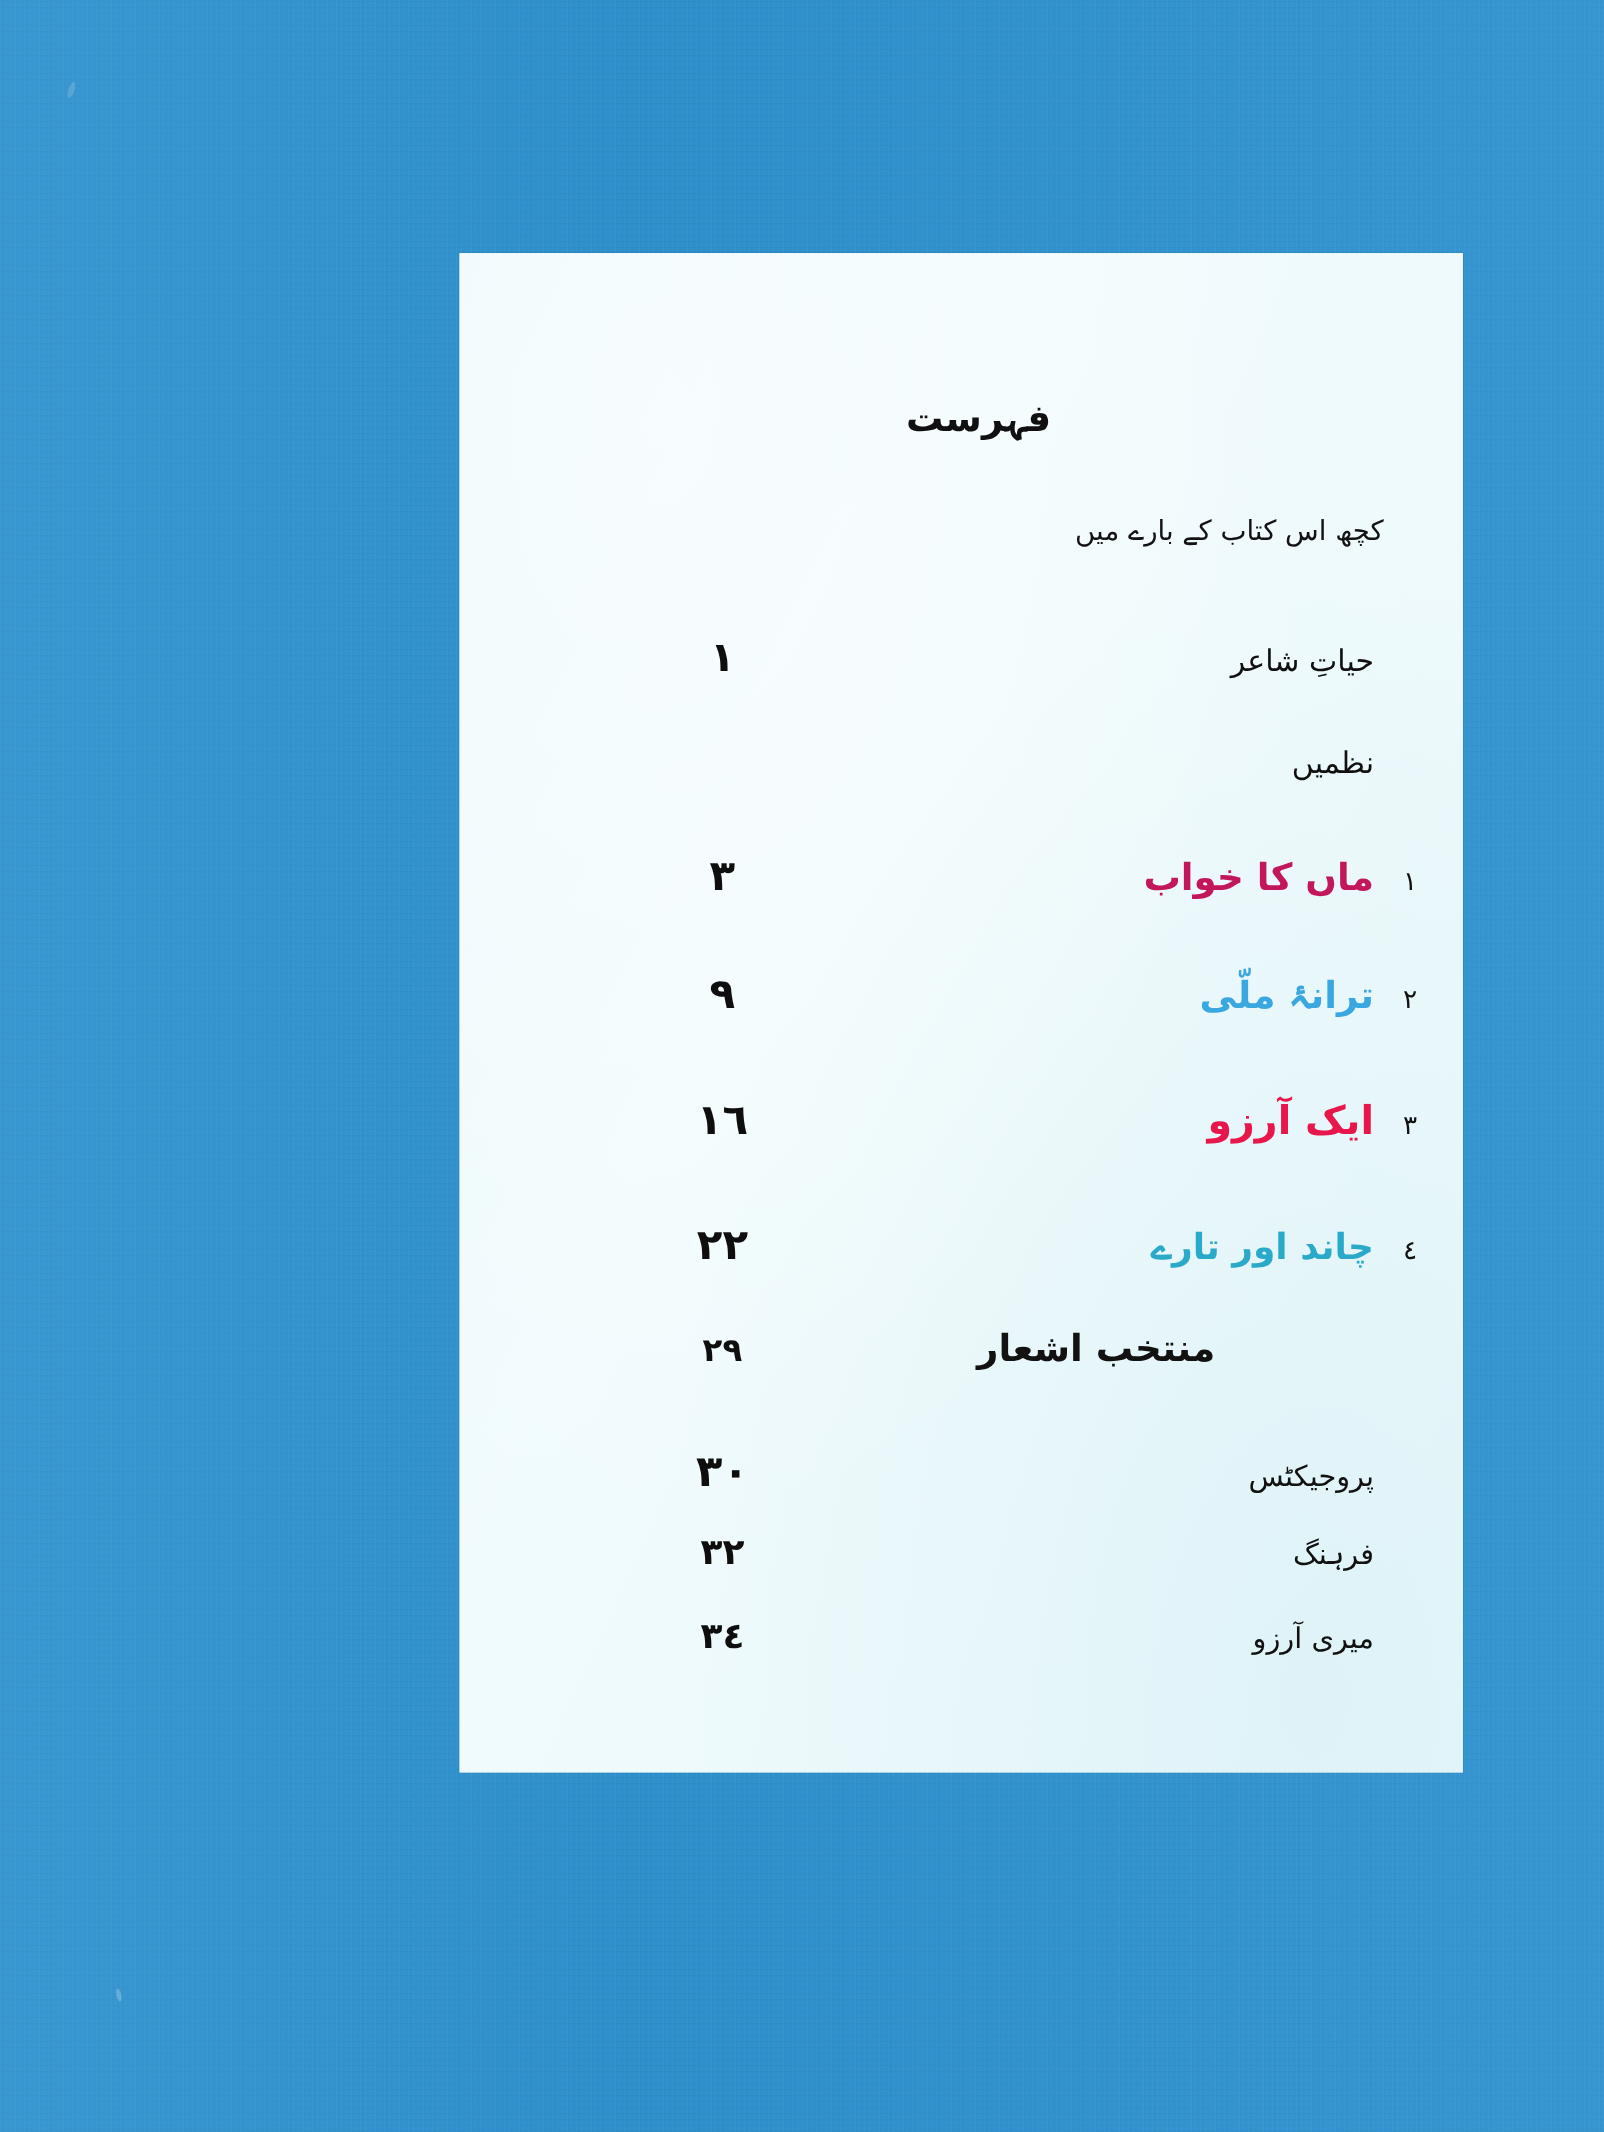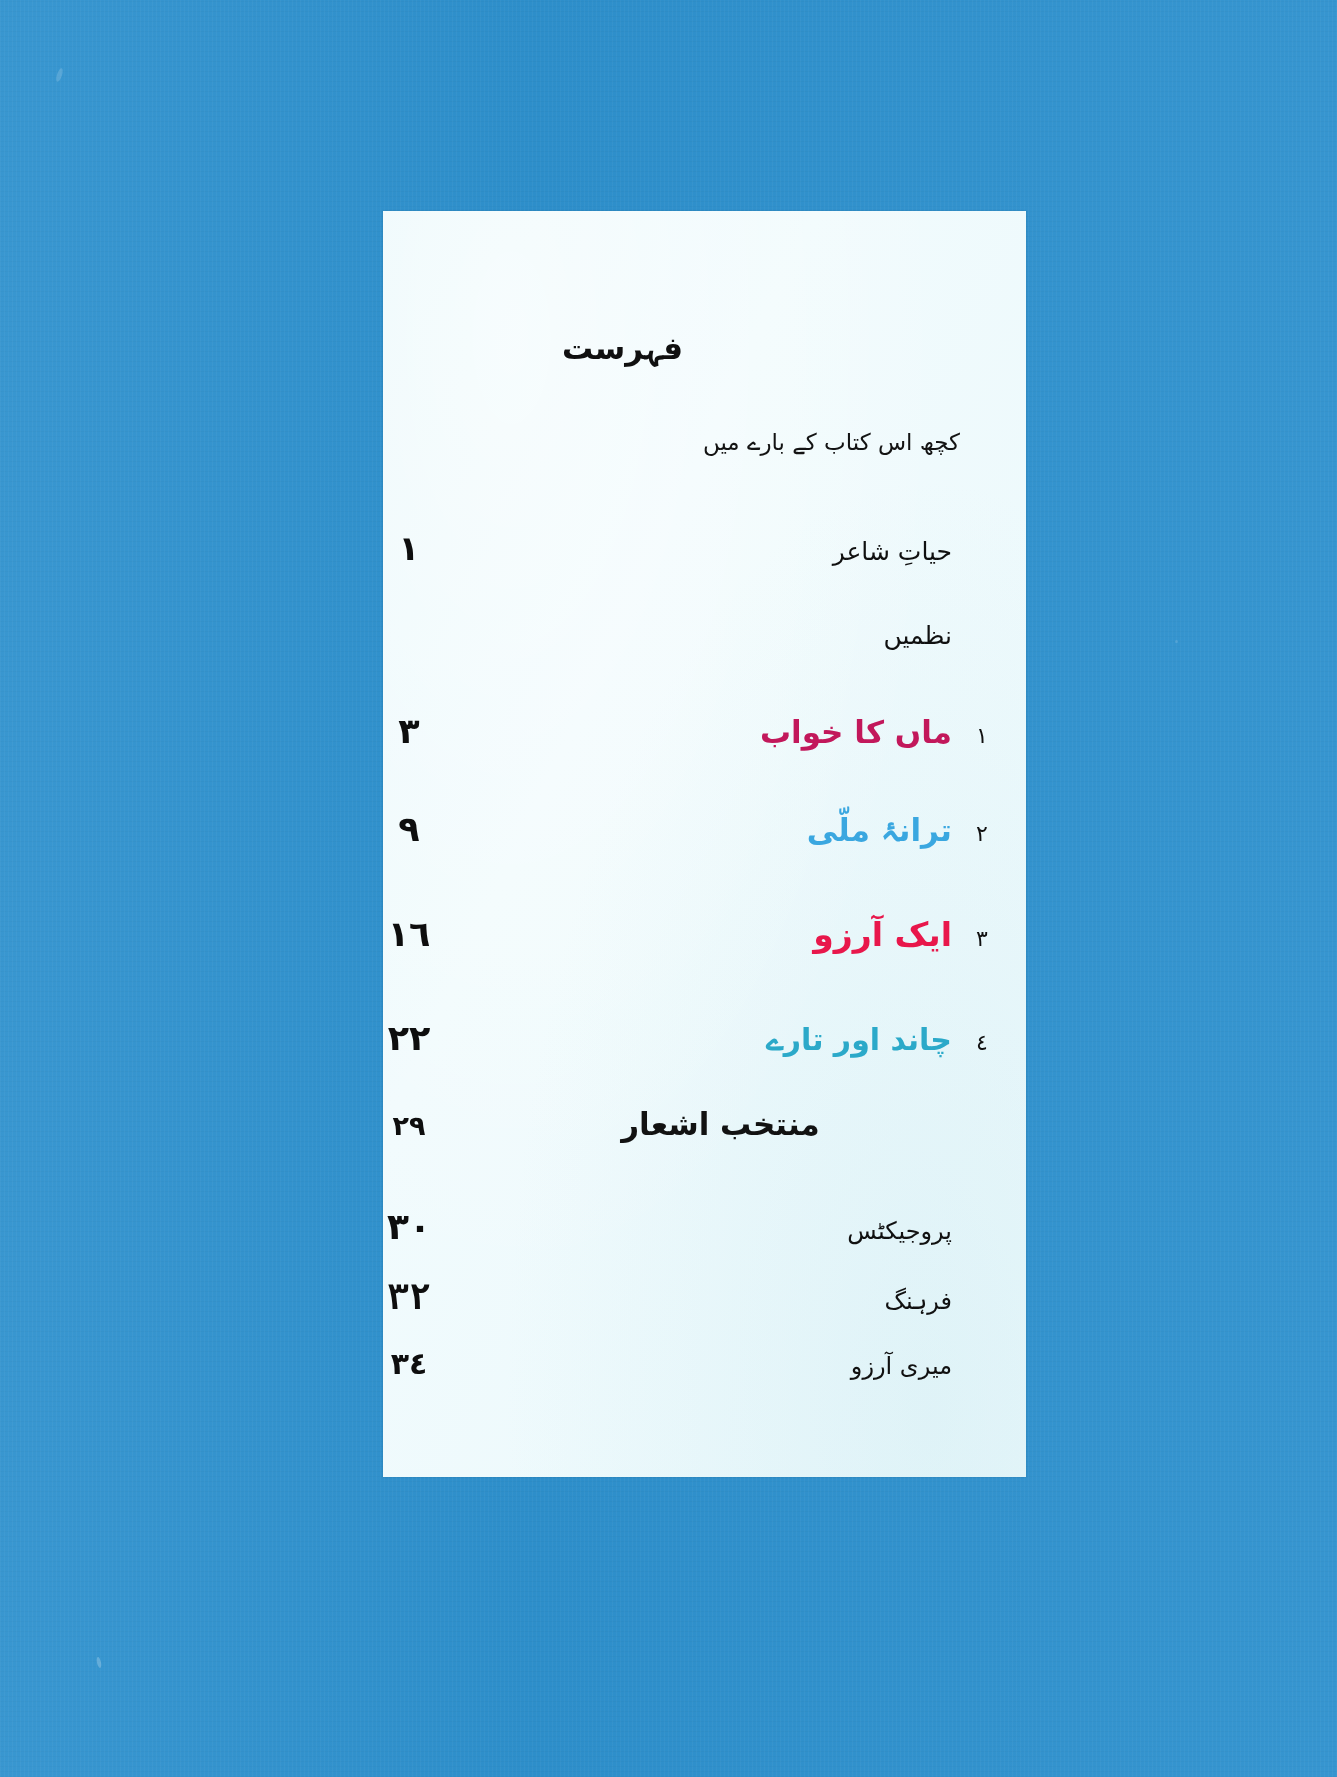--- a/index.html
+++ b/index.html
@@ -33,21 +33,21 @@
   .bg-speck.s1 { left: 57px;  top: 68px;  width: 5px; height: 14px; transform: rotate(18deg); opacity: .35; }
   .bg-speck.s2 { left: 97px;  top: 1657px; width: 4px; height: 11px; transform: rotate(-12deg); opacity: .5; }
   .bg-speck.s3 { left: 414px; top: 1355px; width: 3px; height: 3px; opacity: .35; }
   .bg-speck.s4 { left: 1175px; top: 640px; width: 3px; height: 3px; opacity: .3; }
 
   
   .page {
     position: absolute;
     left: 383px;
     top: 211px;
-    width: 643px;
+    width: 836px;
     height: 1266px;
     background: #edfafc;
     background-image:
       linear-gradient(115deg, #e9f8fb 0%, #f1fbfd 35%, #eaf8fb 100%);
     box-shadow: 0 0 2px rgba(0,0,0,0.15);
   }
   .page::after {
     content: "";
     position: absolute;
     inset: 0;
@@ -144,21 +144,21 @@
   .r-selected   { top: 895px; }
   .r-selected .title-col { font-size: 31px; font-weight: bold; color: #121212; }
   .r-selected .page-col  { font-size: 27px; text-align: center; }
 
   .r-projects   { top: 995px; }
   .r-projects .title-col { font-size: 24px; color: #111; }
   .r-projects .page-col  { font-size: 36px; }
 
   .r-glossary   { top: 1065px; }
   .r-glossary .title-col { font-size: 24px; color: #111; }
-  .r-glossary .page-col  { font-size: 36px; font-family: Liberation Mono, monospace; }
+  .r-glossary .page-col  { font-size: 30px; }
 
   .r-notebook   { top: 1135px; }
   .r-notebook .title-col { font-size: 24px; color: #111; }
   .r-notebook .page-col  { font-size: 30px; }
 </style>
 </head>
 <body>
 
 <div class="bg">
   <span class="bg-speck s1"></span>

